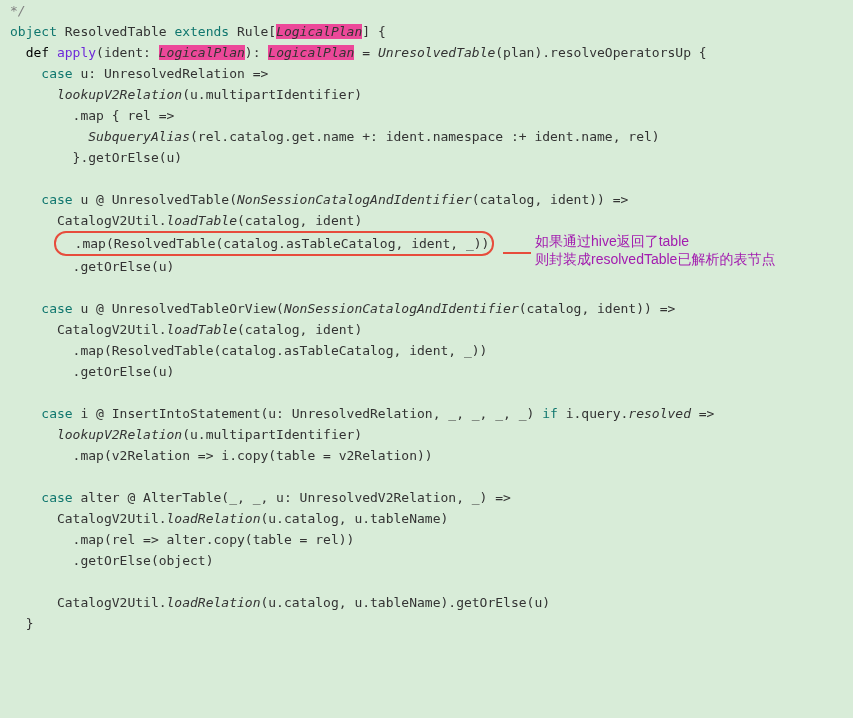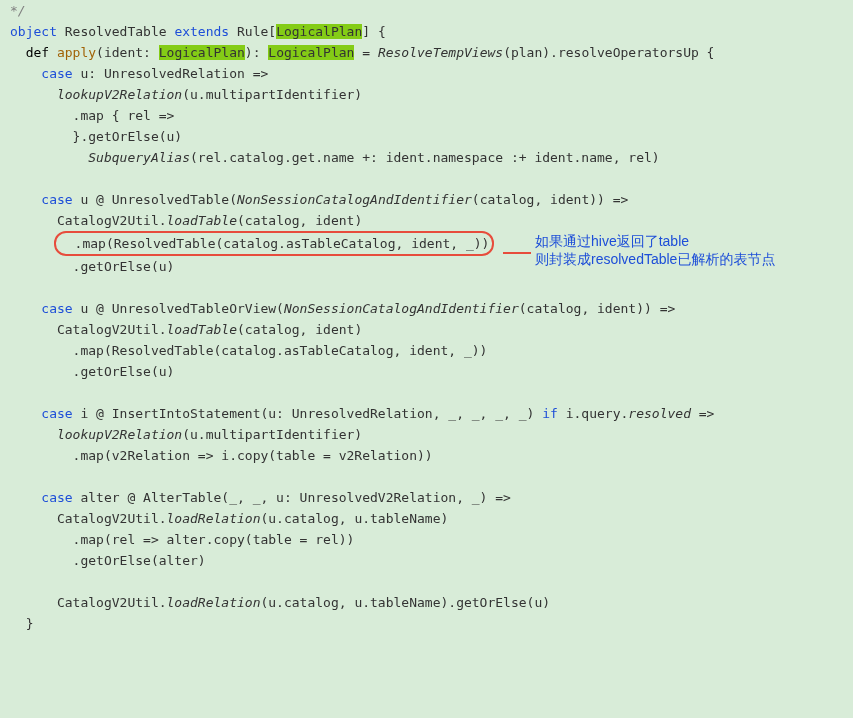--- a/index.html
+++ b/index.html
@@ -12,37 +12,37 @@
       padding: 0;
       width: 853px;
     }
     .code-container {
       padding: 0 10px;
       background: #d8ecd8;
     }
     .line {
       white-space: pre;
     }
-    .kw-blue { color: #1d4ed8; }
+    .kw-blue { color: #0f766e; }
     .kw-def { color: #000000; }
-    .method { color: #a16207; }
-    .highlighted { background: #84cc16; }
+    .method { color: #6d28d9; }
+    .highlighted { background: #ec4899; font-style: italic; }
     .comment { color: #808080; font-style: italic; }
     .static-italic { font-style: italic; color: #333; }
     
     .red-box {
       border: 2px solid #e74c3c;
       border-radius: 12px;
       display: inline-block;
       padding: 0 3px;
       margin-left: -3px;
     }
     .annotation {
       position: absolute;
-      color: #1d4ed8;
+      color: #a21caf;
       font-family: -apple-system, 'PingFang SC', 'Microsoft YaHei', sans-serif;
       font-size: 14px;
       line-height: 18px;
     }
     .arrow-line {
       position: absolute;
       width: 28px;
       height: 2px;
       background: #e74c3c;
     }
@@ -50,45 +50,45 @@
       position: relative;
     }
   </style>
 </head>
 <body>
 
 <div class="code-wrapper">
 <div class="code-container">
 <div class="line"><span class="comment">*/</span></div>
 <div class="line"><span class="kw-blue">object</span><span> ResolvedTable </span><span class="kw-blue">extends</span><span> Rule[</span><span class="highlighted">LogicalPlan</span><span>] {</span></div>
-<div class="line"><span class="kw-def">  def</span><span class="method"> apply</span><span>(ident: </span><span class="highlighted">LogicalPlan</span><span>): </span><span class="highlighted">LogicalPlan</span><span> = </span><span class="static-italic">ResolveTempViews</span><span>(plan).resolveOperatorsUp {</span></div>
+<div class="line"><span class="kw-def">  def</span><span class="method"> apply</span><span>(ident: </span><span class="highlighted">LogicalPlan</span><span>): </span><span class="highlighted">LogicalPlan</span><span> = </span><span class="static-italic">UnresolvedTable</span><span>(plan).resolveOperatorsUp {</span></div>
 <div class="line"><span class="kw-blue">    case</span><span> u: UnresolvedRelation =&gt;</span></div>
 <div class="line"><span class="static-italic">      lookupV2Relation</span><span>(u.multipartIdentifier)</span></div>
 <div class="line"><span>        .map { rel =&gt;</span></div>
+<div class="line"><span class="static-italic">          SubqueryAlias</span><span>(rel.catalog.get.name +: ident.namespace :+ ident.name, rel)</span></div>
 <div class="line"><span>        }.getOrElse(u)</span></div>
-<div class="line"><span class="static-italic">          SubqueryAlias</span><span>(rel.catalog.get.name +: ident.namespace :+ ident.name, rel)</span></div>
 <div class="line"> </div>
 <div class="line"><span class="kw-blue">    case</span><span> u @ UnresolvedTable(</span><span class="static-italic">NonSessionCatalogAndIdentifier</span><span>(catalog, ident)) =&gt;</span></div>
 <div class="line"><span>      CatalogV2Util.</span><span class="static-italic">loadTable</span><span>(catalog, ident)</span></div>
 <div class="line">      <span class="red-box"><span>  .map(ResolvedTable(catalog.asTableCatalog, ident, _))</span></span></div>
 <div class="line"><span>        .getOrElse(u)</span></div>
 <div class="line"> </div>
 <div class="line"><span class="kw-blue">    case</span><span> u @ UnresolvedTableOrView(</span><span class="static-italic">NonSessionCatalogAndIdentifier</span><span>(catalog, ident)) =&gt;</span></div>
 <div class="line"><span>      CatalogV2Util.</span><span class="static-italic">loadTable</span><span>(catalog, ident)</span></div>
 <div class="line"><span>        .map(ResolvedTable(catalog.asTableCatalog, ident, _))</span></div>
 <div class="line"><span>        .getOrElse(u)</span></div>
 <div class="line"> </div>
 <div class="line"><span class="kw-blue">    case</span><span> i @ InsertIntoStatement(u: UnresolvedRelation, _, _, _, _) </span><span class="kw-blue">if</span><span> i.query.</span><span class="static-italic">resolved</span><span> =&gt;</span></div>
 <div class="line"><span class="static-italic">      lookupV2Relation</span><span>(u.multipartIdentifier)</span></div>
 <div class="line"><span>        .map(v2Relation =&gt; i.copy(table = v2Relation))</span></div>
 <div class="line"> </div>
 <div class="line"><span class="kw-blue">    case</span><span> alter @ AlterTable(_, _, u: UnresolvedV2Relation, _) =&gt;</span></div>
 <div class="line"><span>      CatalogV2Util.</span><span class="static-italic">loadRelation</span><span>(u.catalog, u.tableName)</span></div>
 <div class="line"><span>        .map(rel =&gt; alter.copy(table = rel))</span></div>
-<div class="line"><span>        .getOrElse(alter)</span></div>
+<div class="line"><span>        .getOrElse(object)</span></div>
 <div class="line"> </div>
 <div class="line"><span>      CatalogV2Util.</span><span class="static-italic">loadRelation</span><span>(u.catalog, u.tableName).getOrElse(u)</span></div>
 <div class="line"><span>  }</span></div>
 <div class="line"> </div>
 
 </div>
 
 <div class="arrow-line" style="top: 252px; left: 503px;"></div>
 <div class="annotation" style="top: 232px; left: 535px;">
   <div>如果通过hive返回了table</div>

